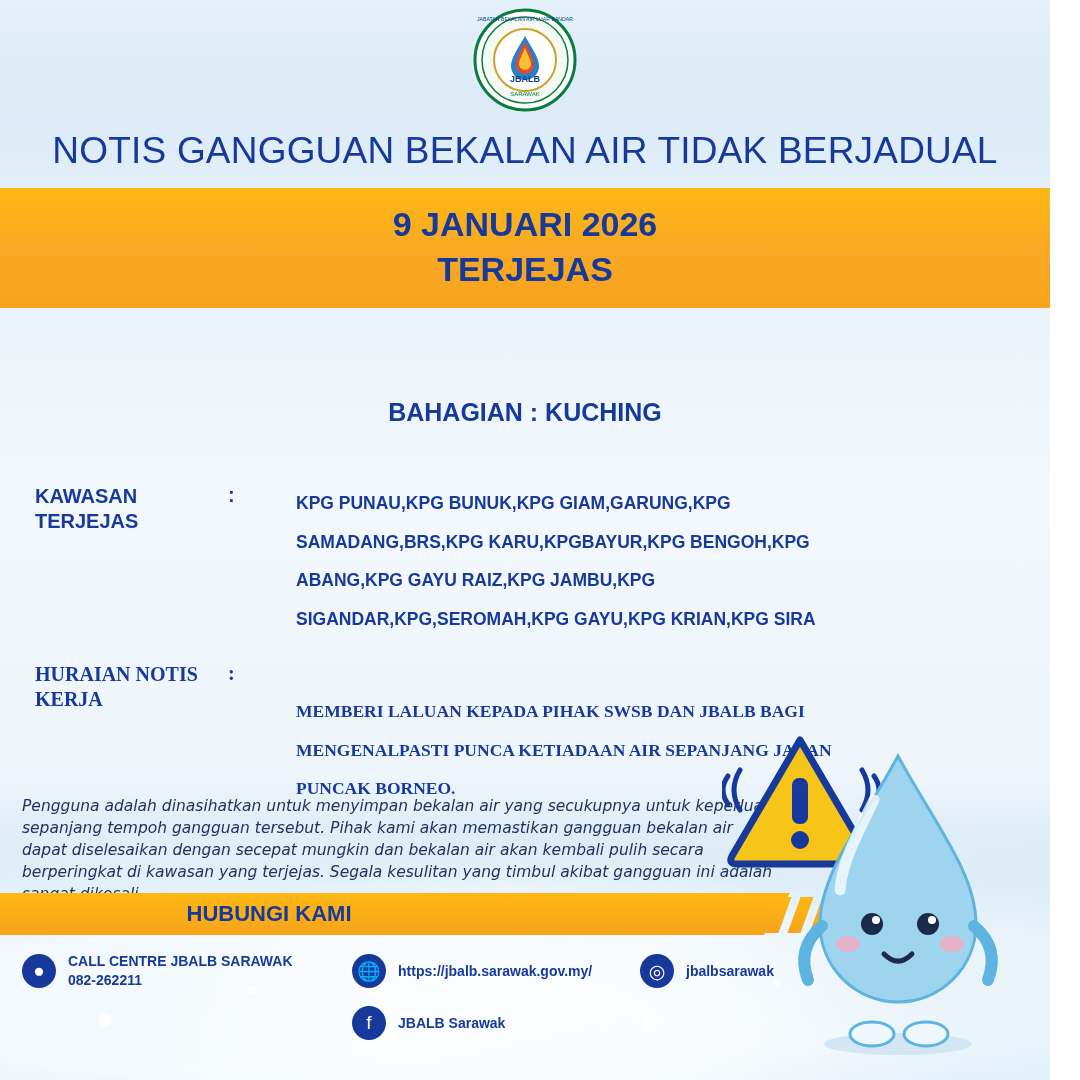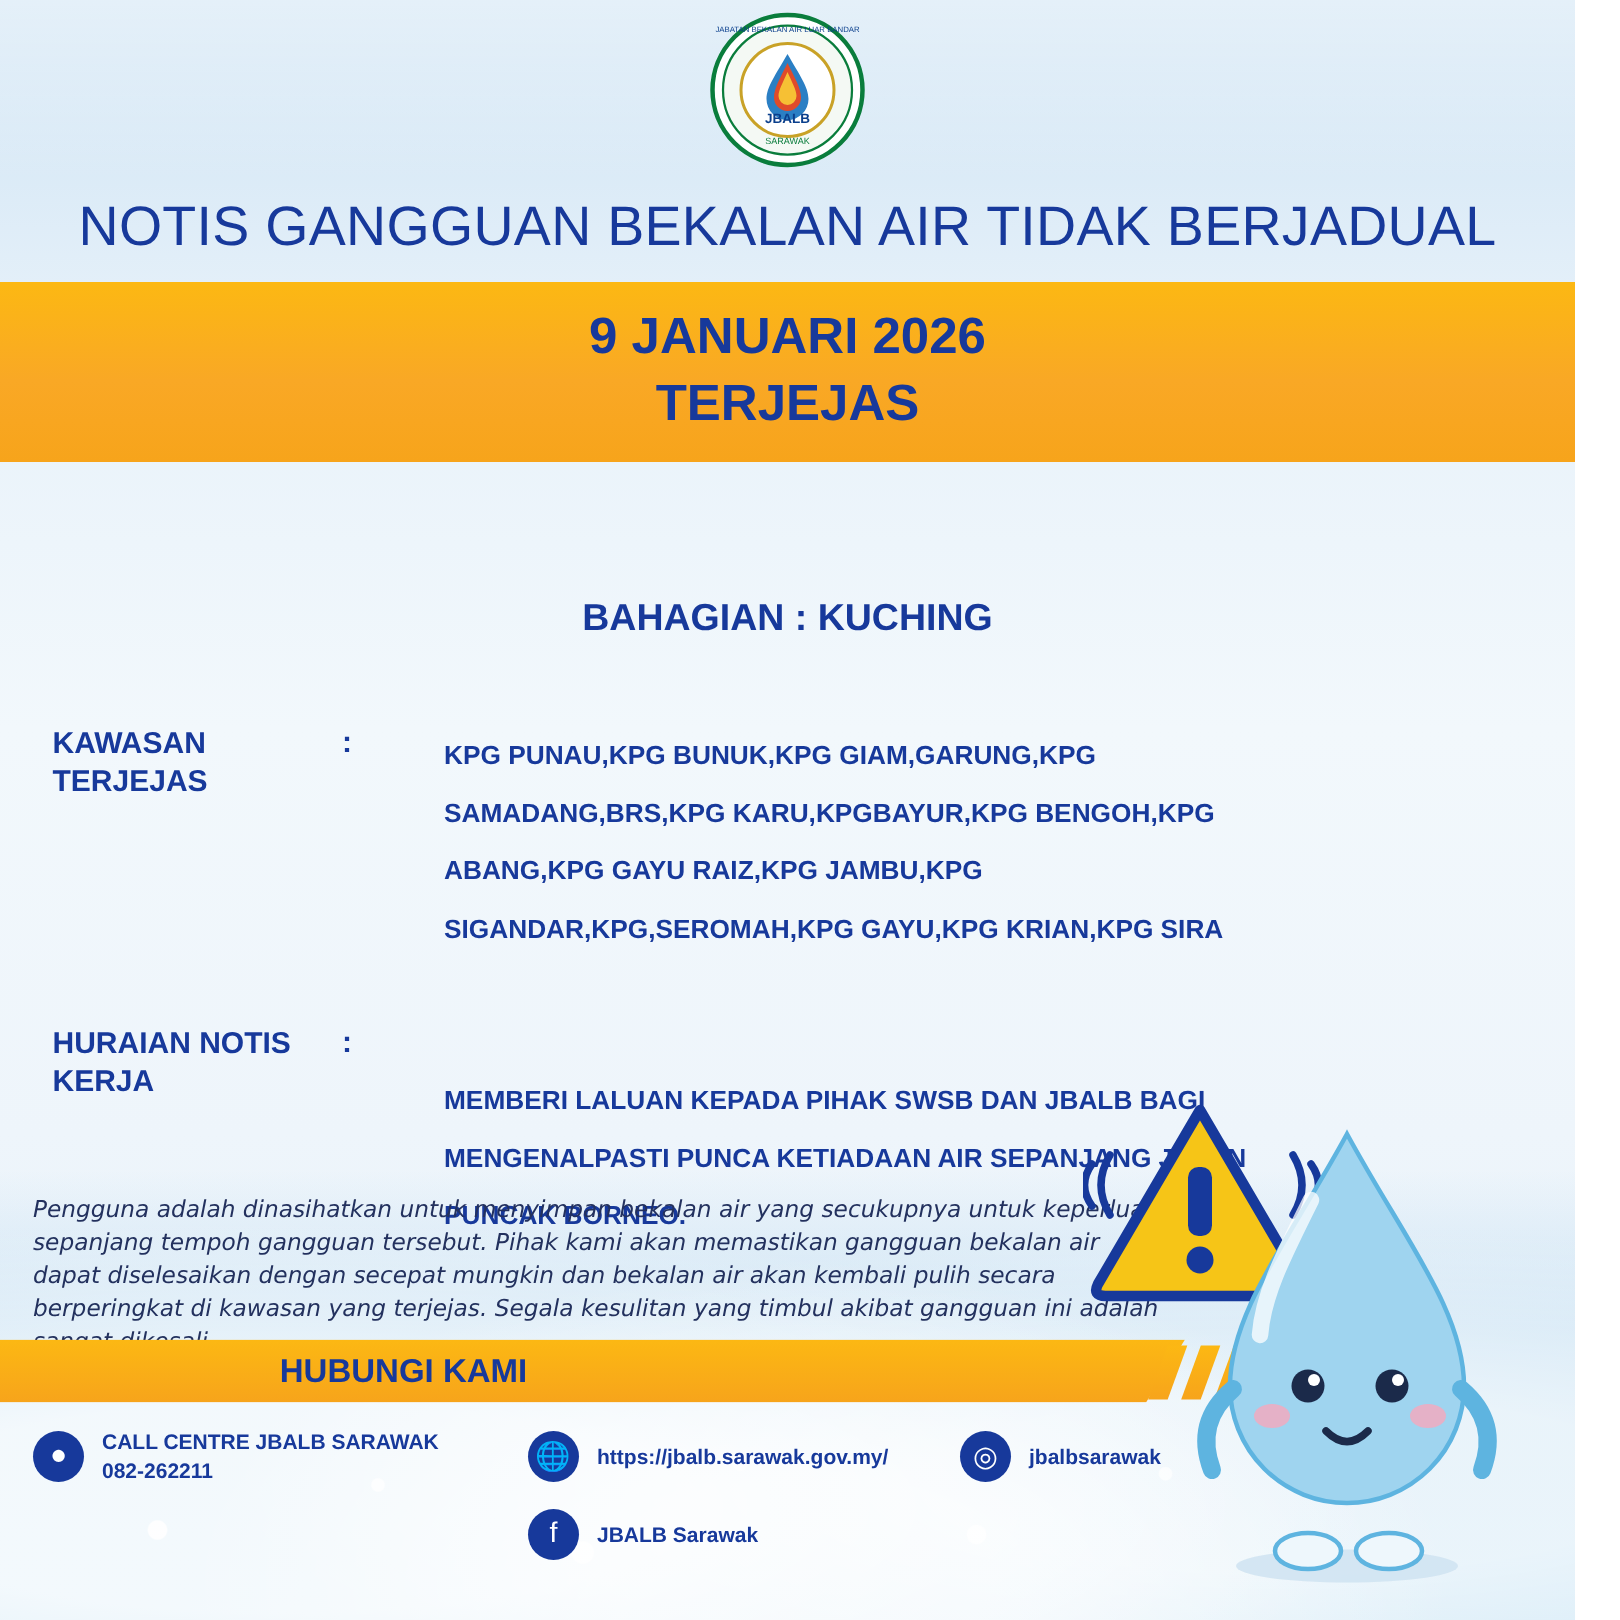--- a/index.html
+++ b/index.html
@@ -77,21 +77,21 @@
 
   
   .body-block { position: absolute; top: 484px; left: 0; right: 0; z-index: 4; }
   .field {
     display: flex; align-items: flex-start;
     color: #17399b; font-weight: 700;
   }
   .field .label { width: 228px; padding-left: 35px; font-size: 20px; line-height: 1.25; }
   .field .colon { width: 68px; text-align: left; font-size: 20px; }
   .field .value { font-size: 17.5px; line-height: 2.2; }
-  .field.kerja { margin-top: 46px; }
+  .field.kerja { margin-top: 24px; font-family: Liberation Serif, serif; }
   .field.kerja .value { padding-top: 30px; }
 
   
   .note {
     position: absolute; top: 795px; left: 22px; width: 760px;
     font-family: "DejaVu Sans", sans-serif;
     font-style: italic; font-size: 15.5px; line-height: 1.42;
     color: #23315e; z-index: 4;
   }
 

